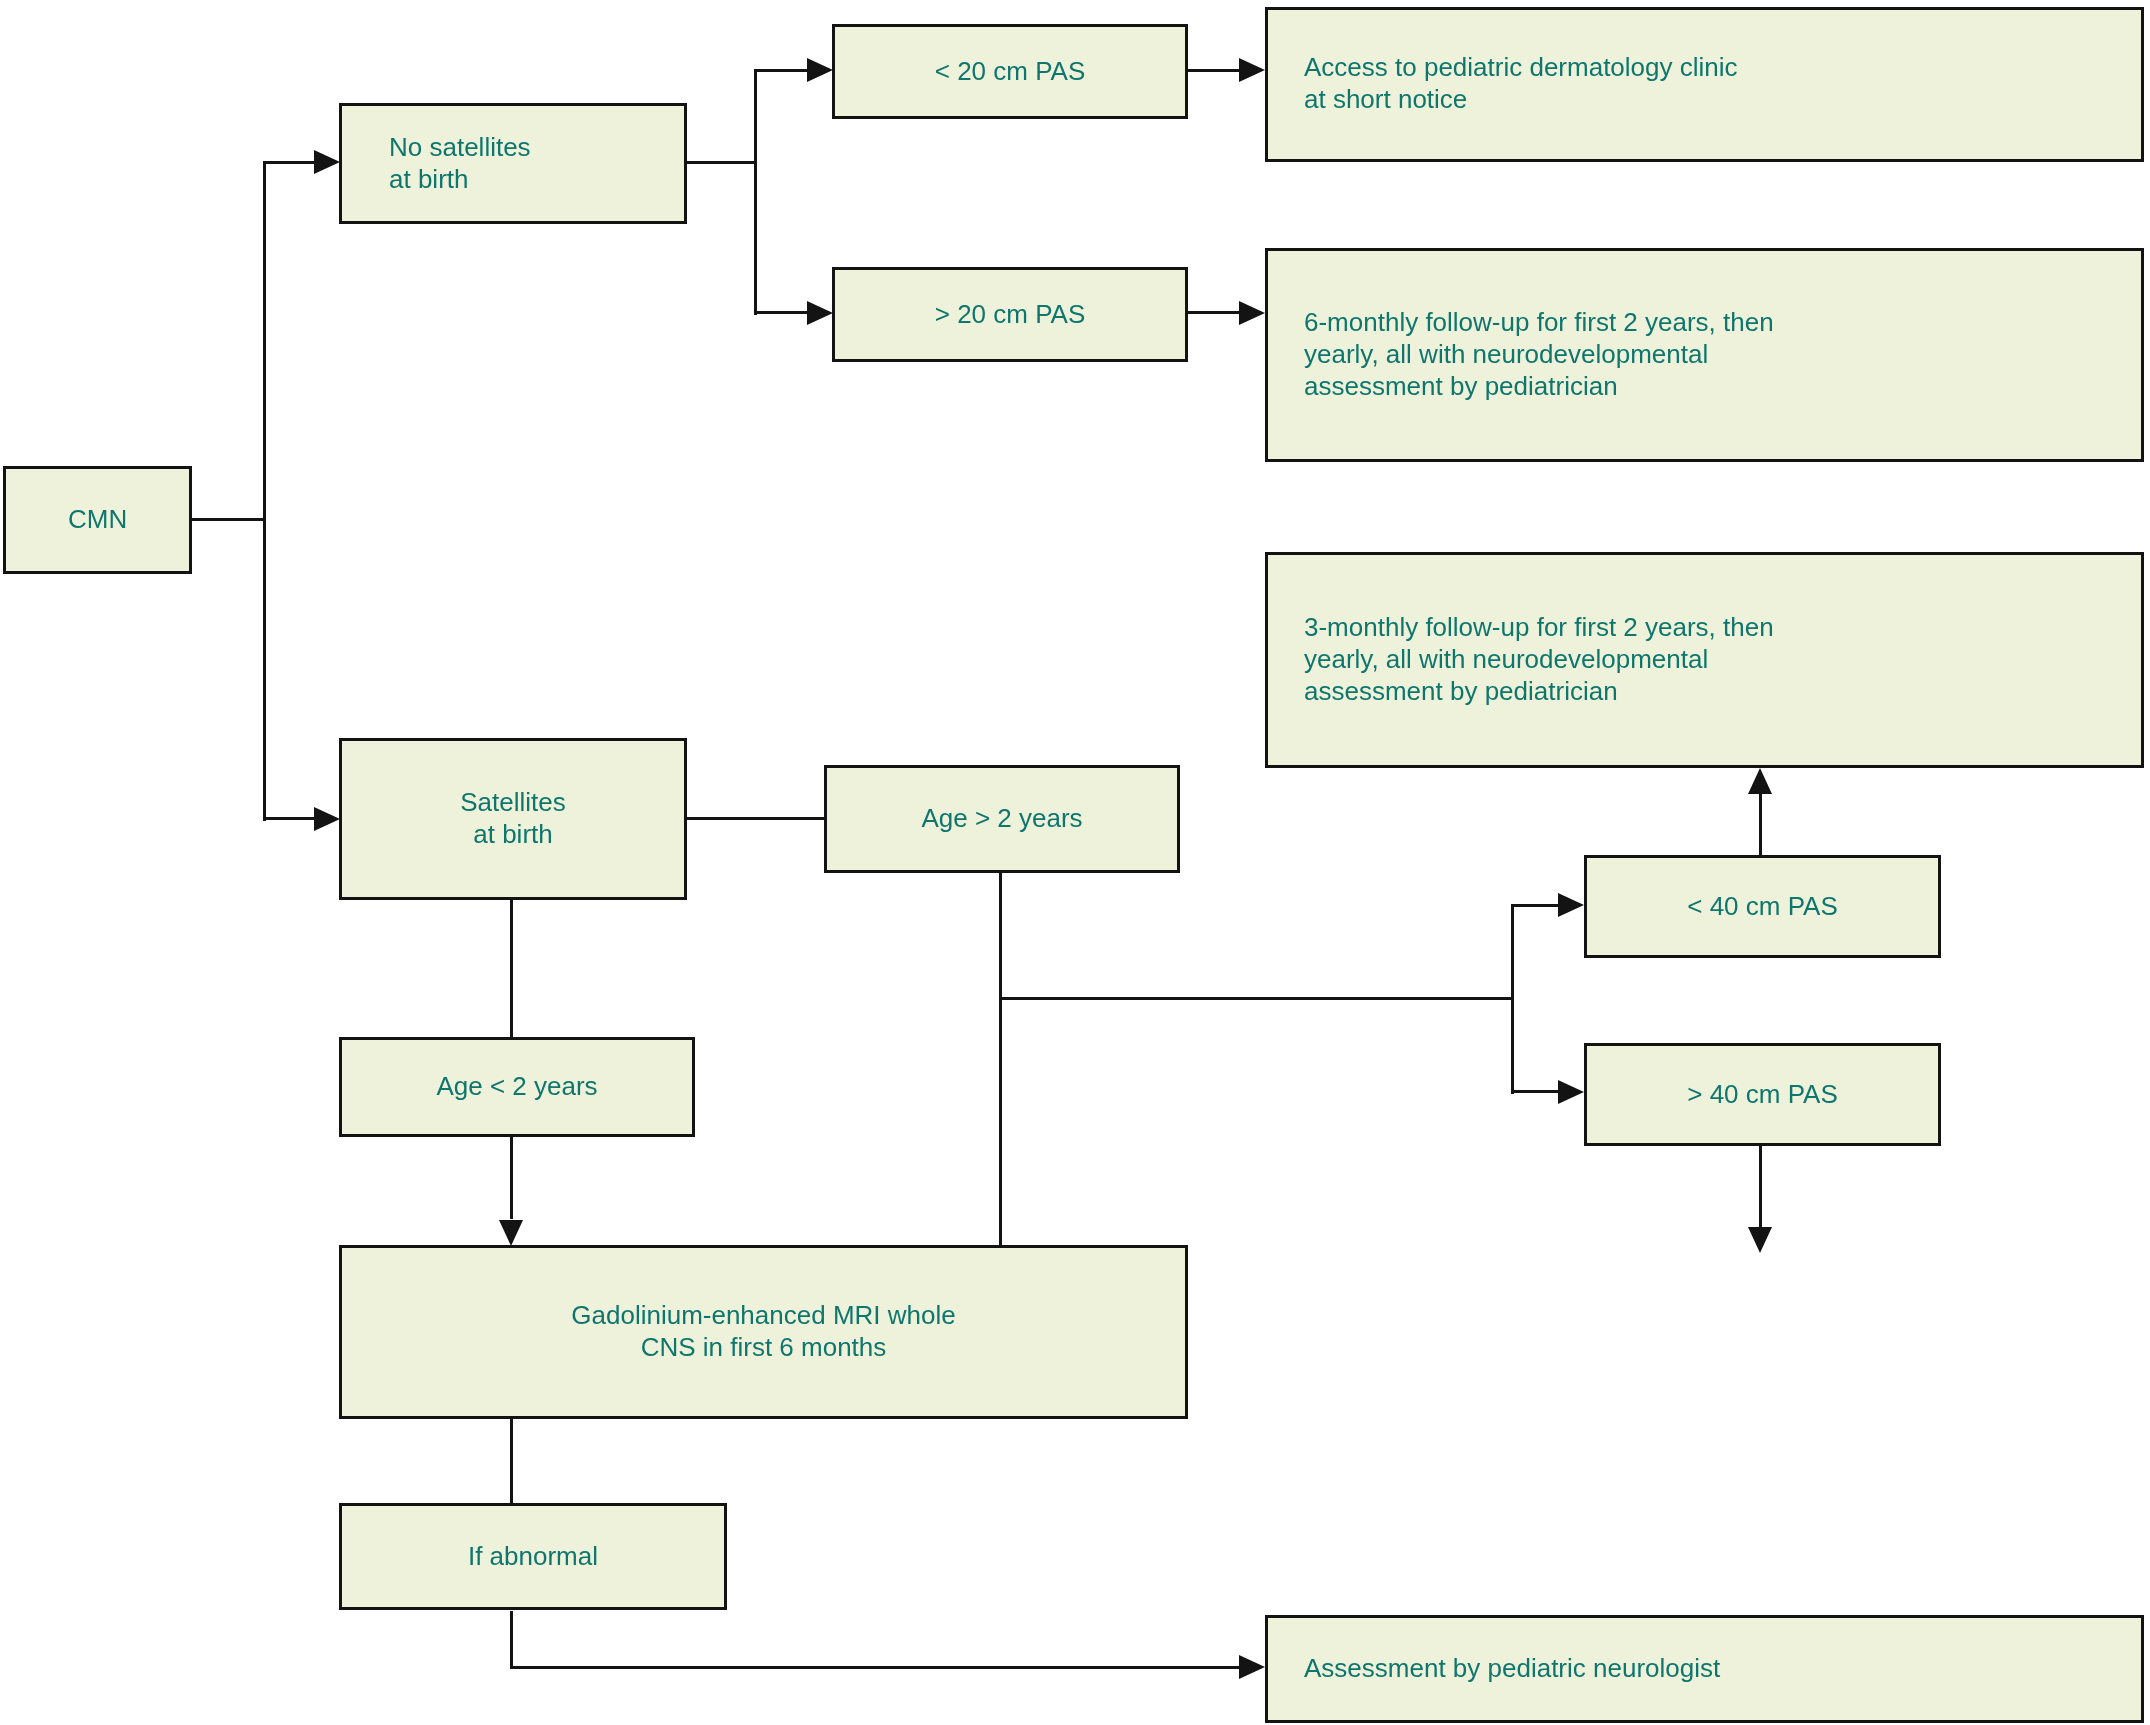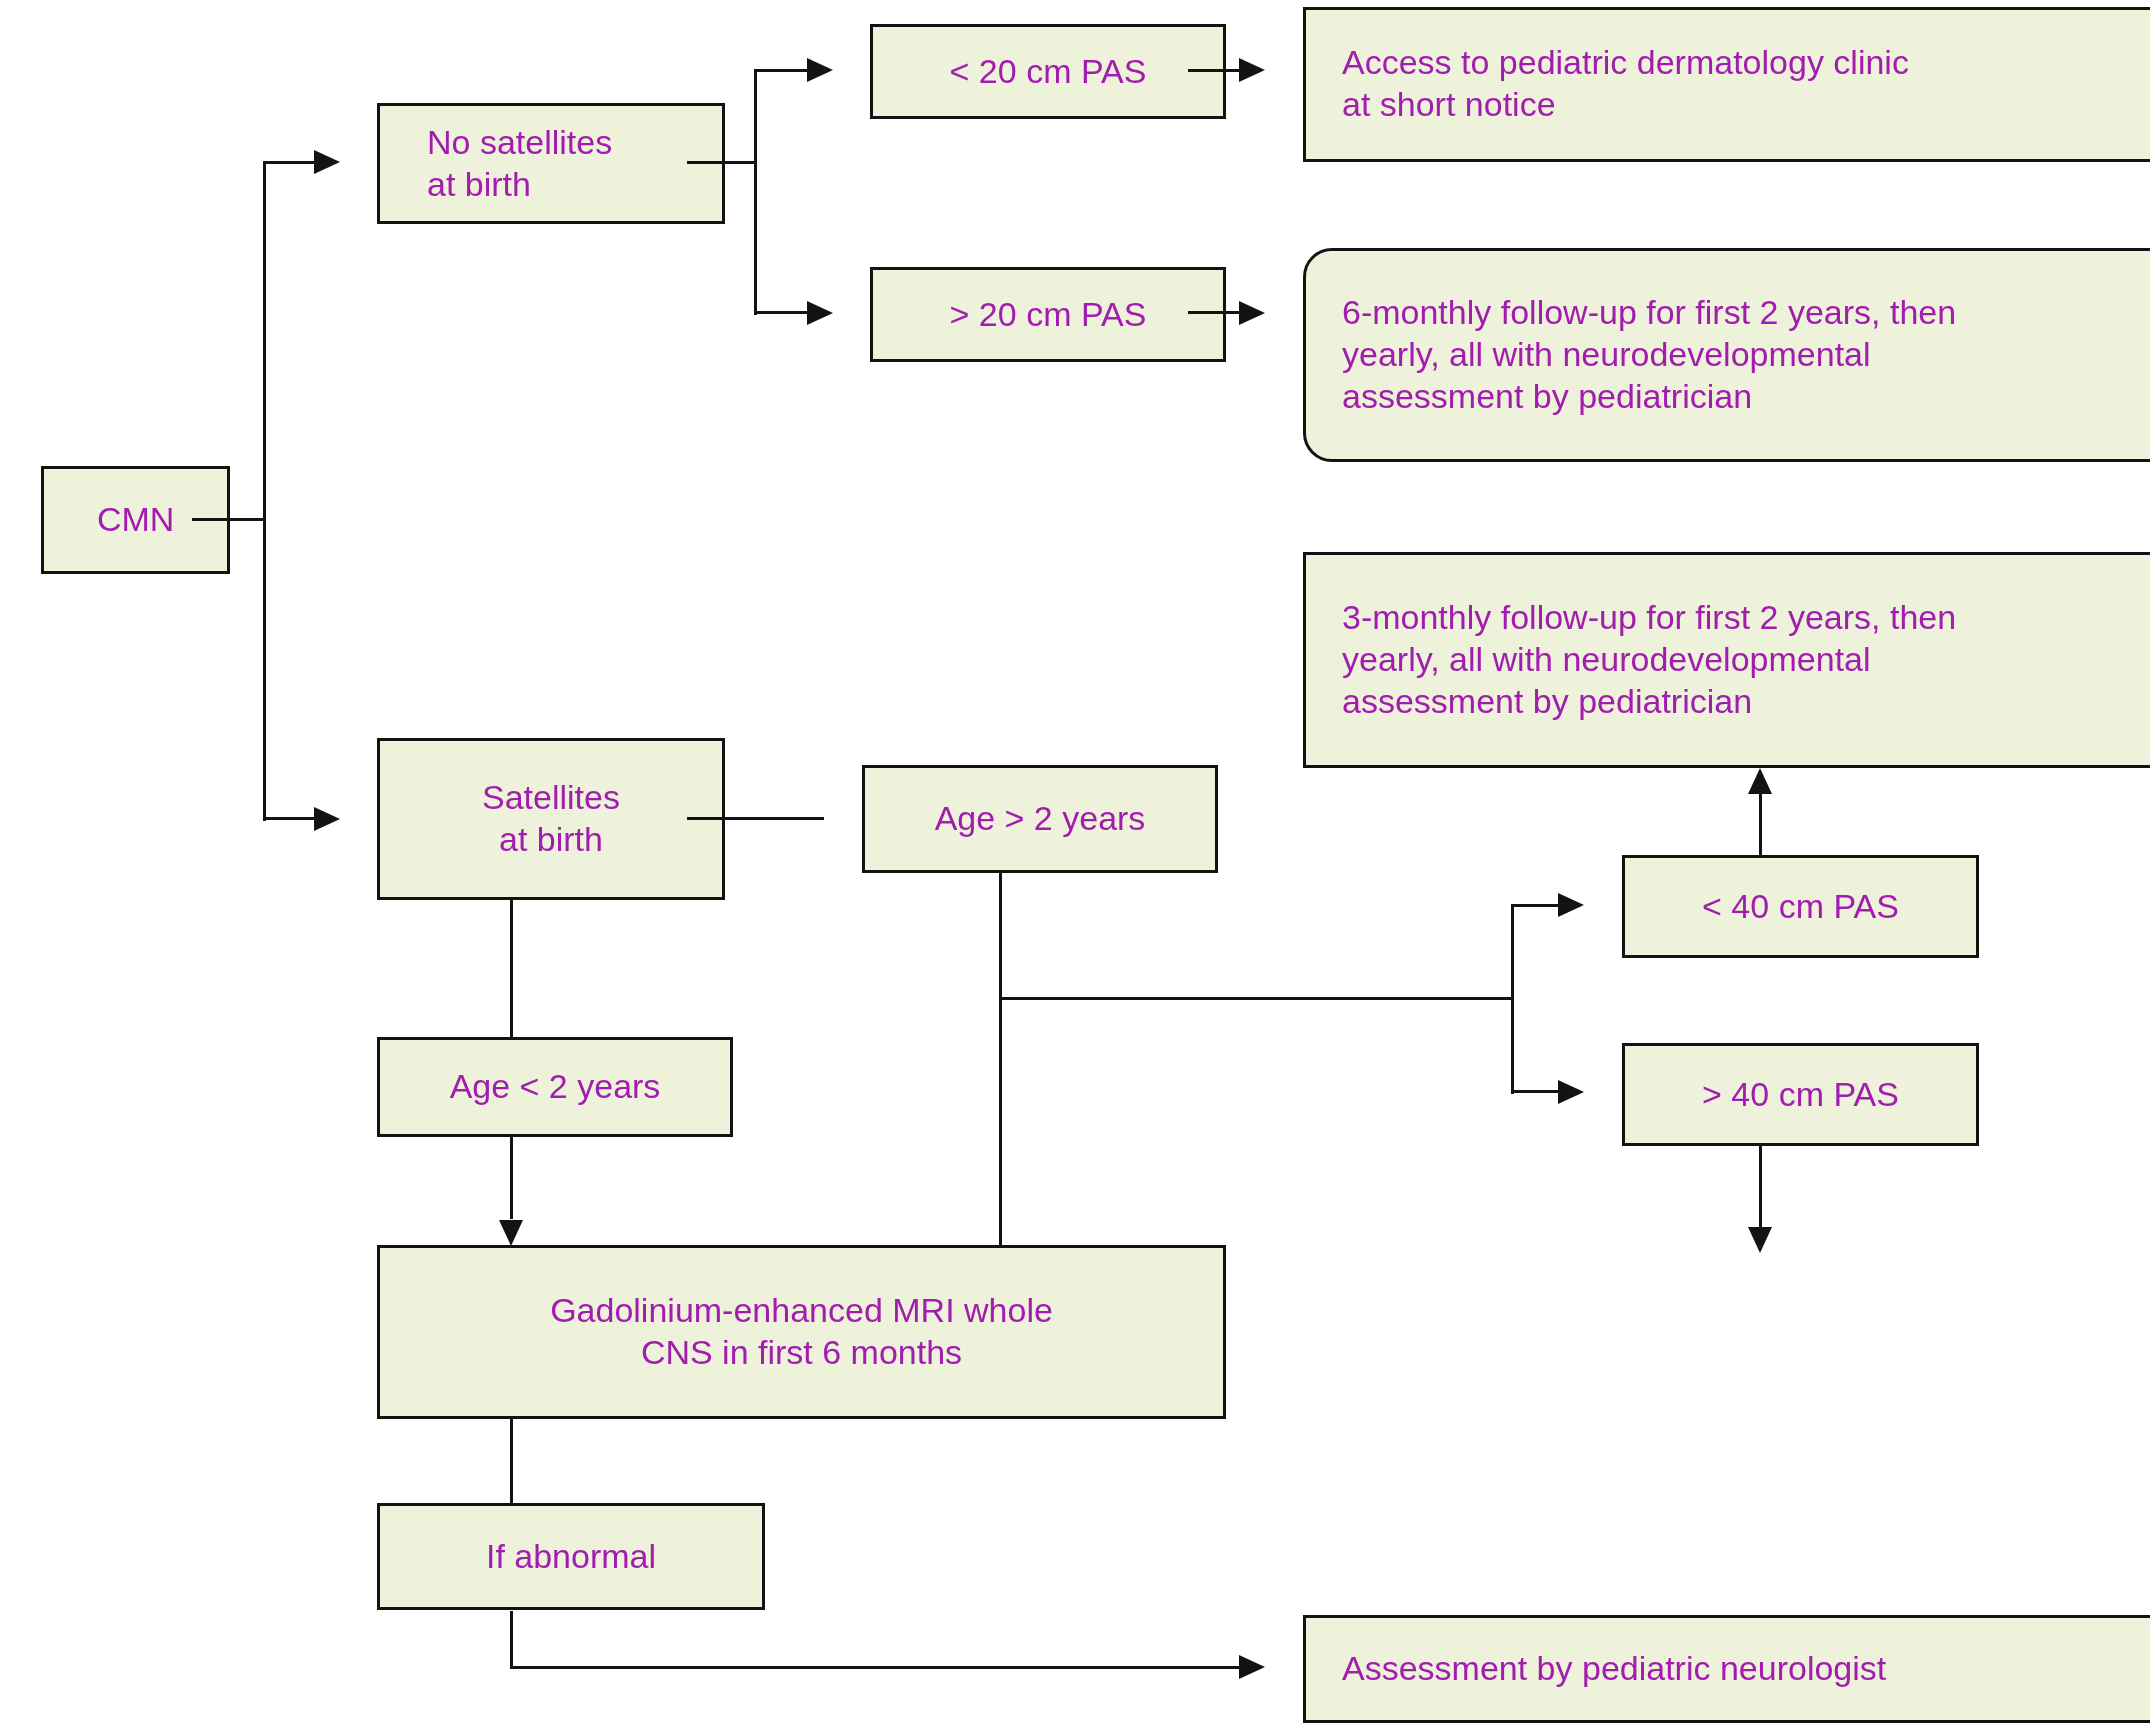--- a/index.html
+++ b/index.html
@@ -12,25 +12,24 @@
   }
   .box{
     position:absolute;
     background:#eef2da;
     border:3.2px solid #131313;
     box-sizing:border-box;
     display:flex;
     align-items:center;
     justify-content:center;
     text-align:center;
-    font-size:34px;
+    font-size:26px;
     line-height:1.23;
     white-space:pre-line;
-    color:#a21caf;
-    margin-left:38px;
+    color:#0f766e;
   }
   .box.leftpad{
     justify-content:flex-start;
     text-align:left;
     padding-left:36px;
     padding-right:39px;
   }
   .box.leftpad58{
     justify-content:flex-start;
     text-align:left;
@@ -69,21 +68,21 @@
   <div class="box leftpad58" style="left:339px;top:103px;width:348px;height:121px;">No satellites
 at birth</div>
 
   <div class="box" style="left:832px;top:24px;width:356px;height:95px;">&lt; 20 cm PAS</div>
 
   <div class="box" style="left:832px;top:267px;width:356px;height:95px;">&gt; 20 cm PAS</div>
 
   <div class="box leftpad" style="left:1265px;top:6.5px;width:879px;height:155px;">Access to pediatric dermatology clinic
 at short notice</div>
 
-  <div class="box leftpad" style="left:1265px;top:248px;width:879px;height:214px;border-radius:29px;">6-monthly follow-up for first 2 years, then
+  <div class="box leftpad" style="left:1265px;top:248px;width:879px;height:214px;">6-monthly follow-up for first 2 years, then
 yearly, all with neurodevelopmental
 assessment by pediatrician</div>
 
   <div class="box leftpad" style="left:1265px;top:552px;width:879px;height:216px;">3-monthly follow-up for first 2 years, then
 yearly, all with neurodevelopmental
 assessment by pediatrician</div>
 
   <div class="box" style="left:339px;top:738px;width:348px;height:162px;">Satellites
 at birth</div>
 

